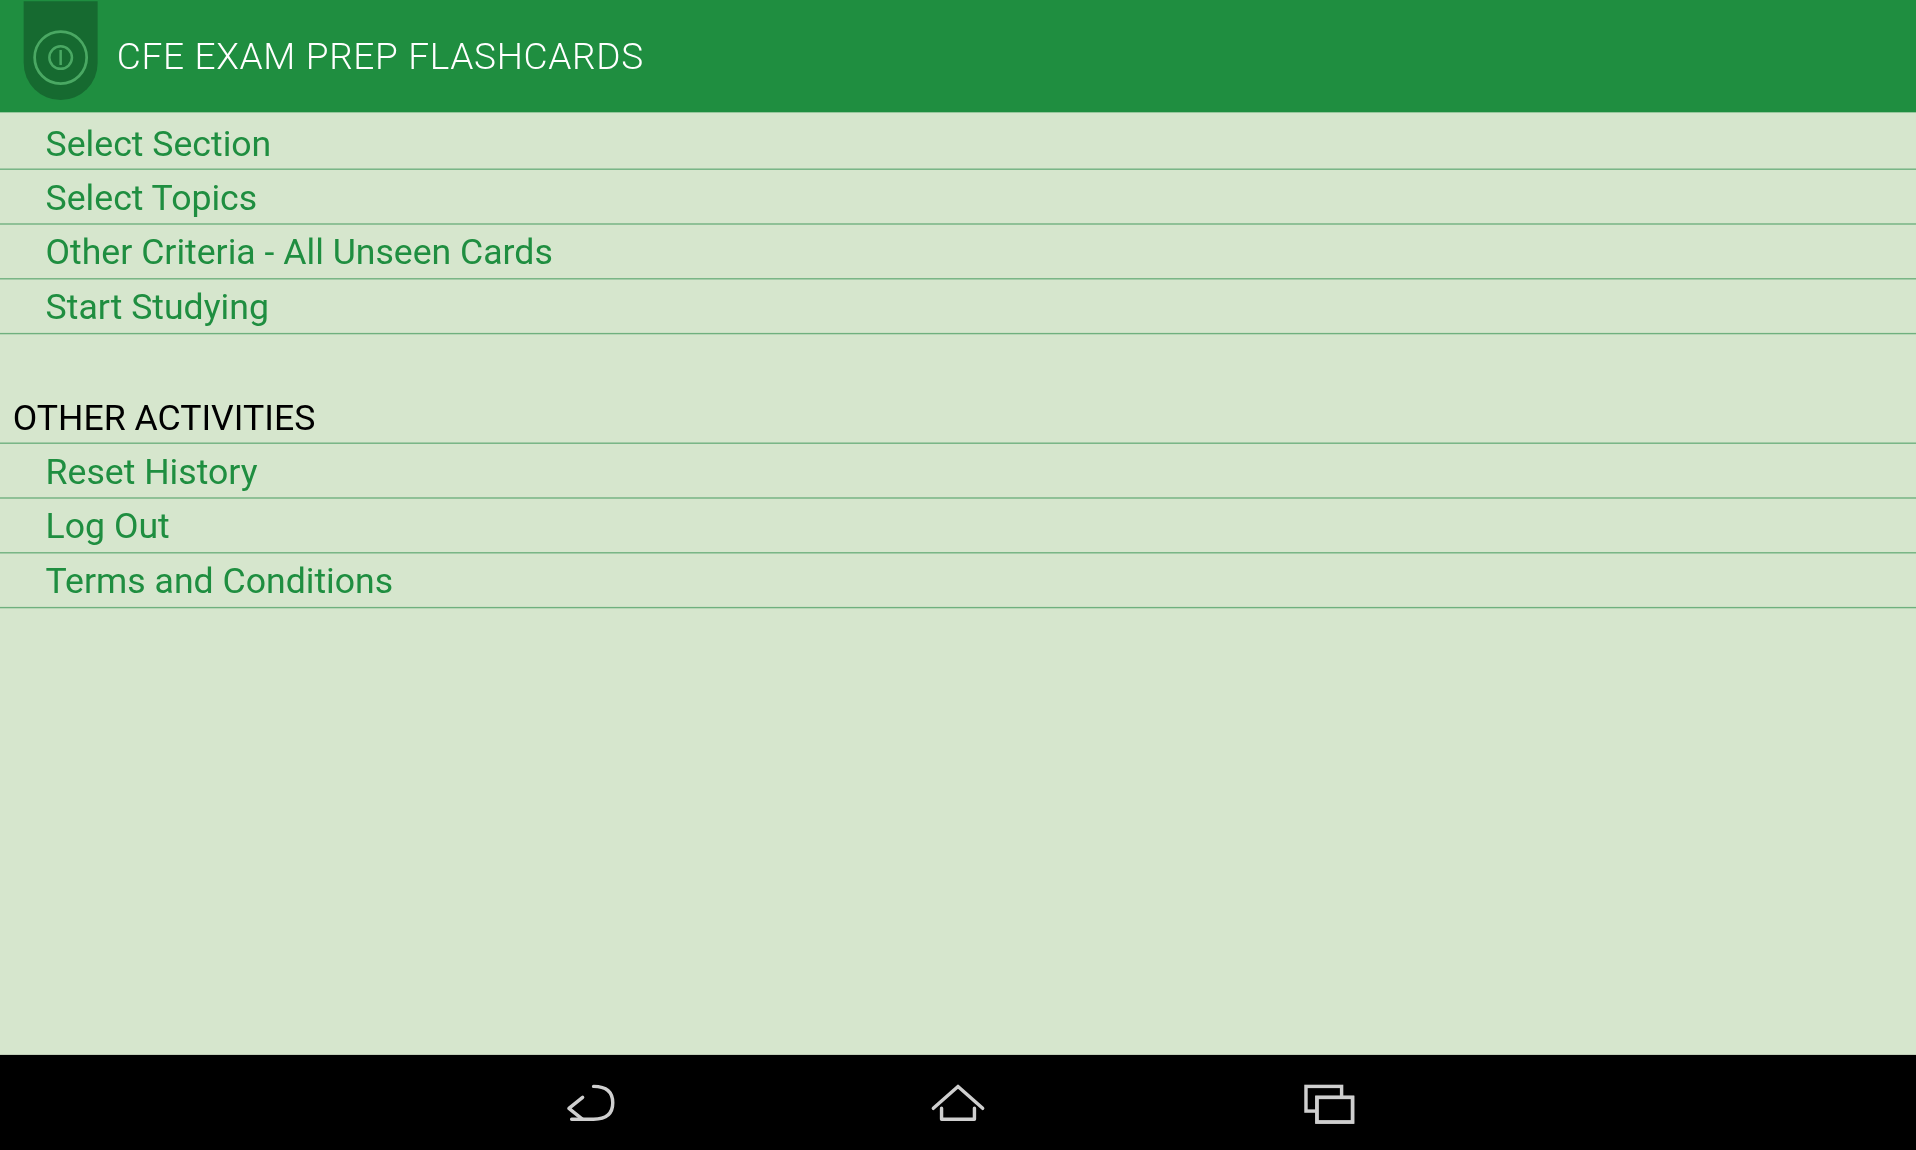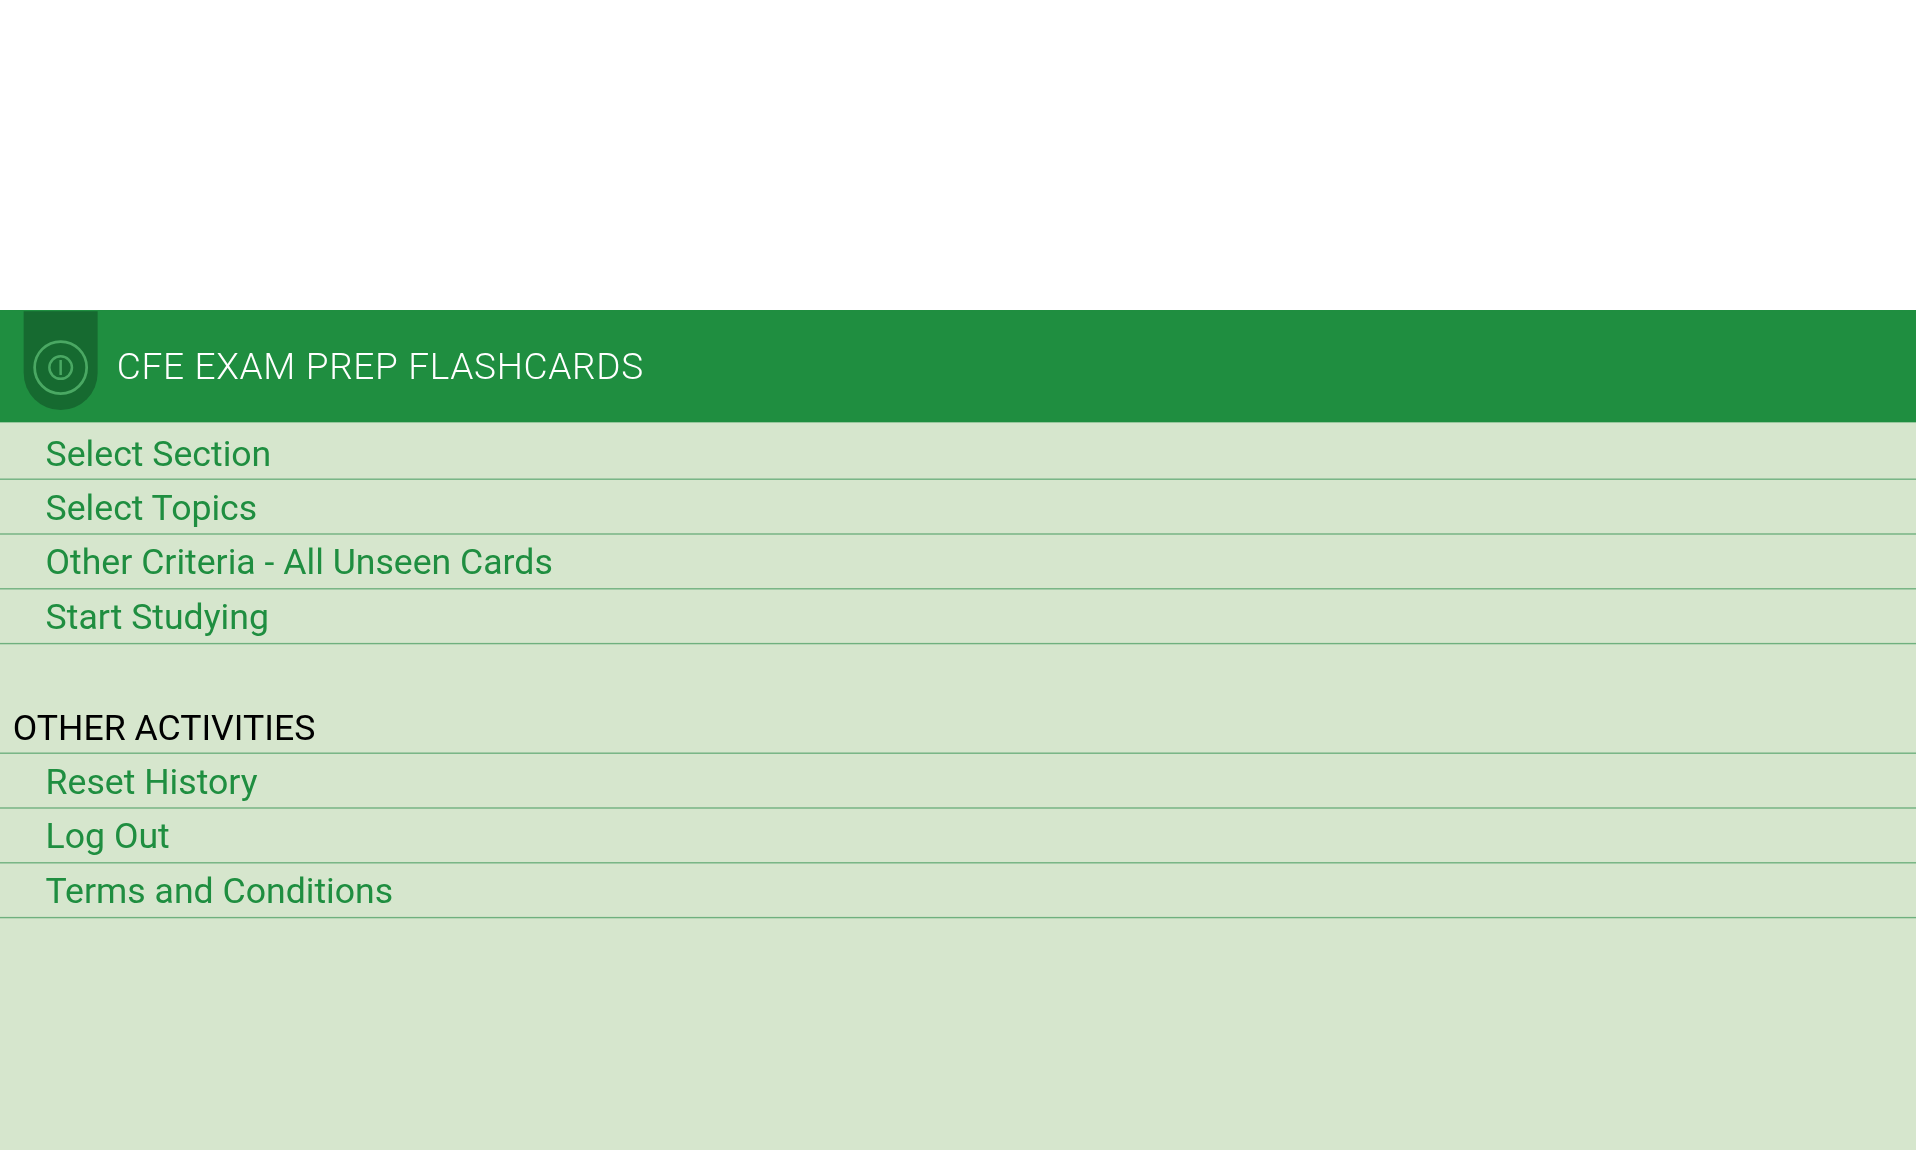--- a/index.html
+++ b/index.html
@@ -111,21 +111,21 @@
     cursor: pointer;
   }
   .nav-btn svg { stroke: #cfcfcf; fill: none; stroke-width: 2.5; }
 
   
   .outer {
     width: 1916px;
     height: 1150px;
     background: #ffffff;
     display: flex;
-    align-items: flex-end;
+    align-items: flex-start;
     justify-content: center;
     padding-top: 0;
   }
   .outer .device-wrap {
     transform-origin: top center;
     transform: scale(1.37);
   }
 </style>
 </head>
 <body>

